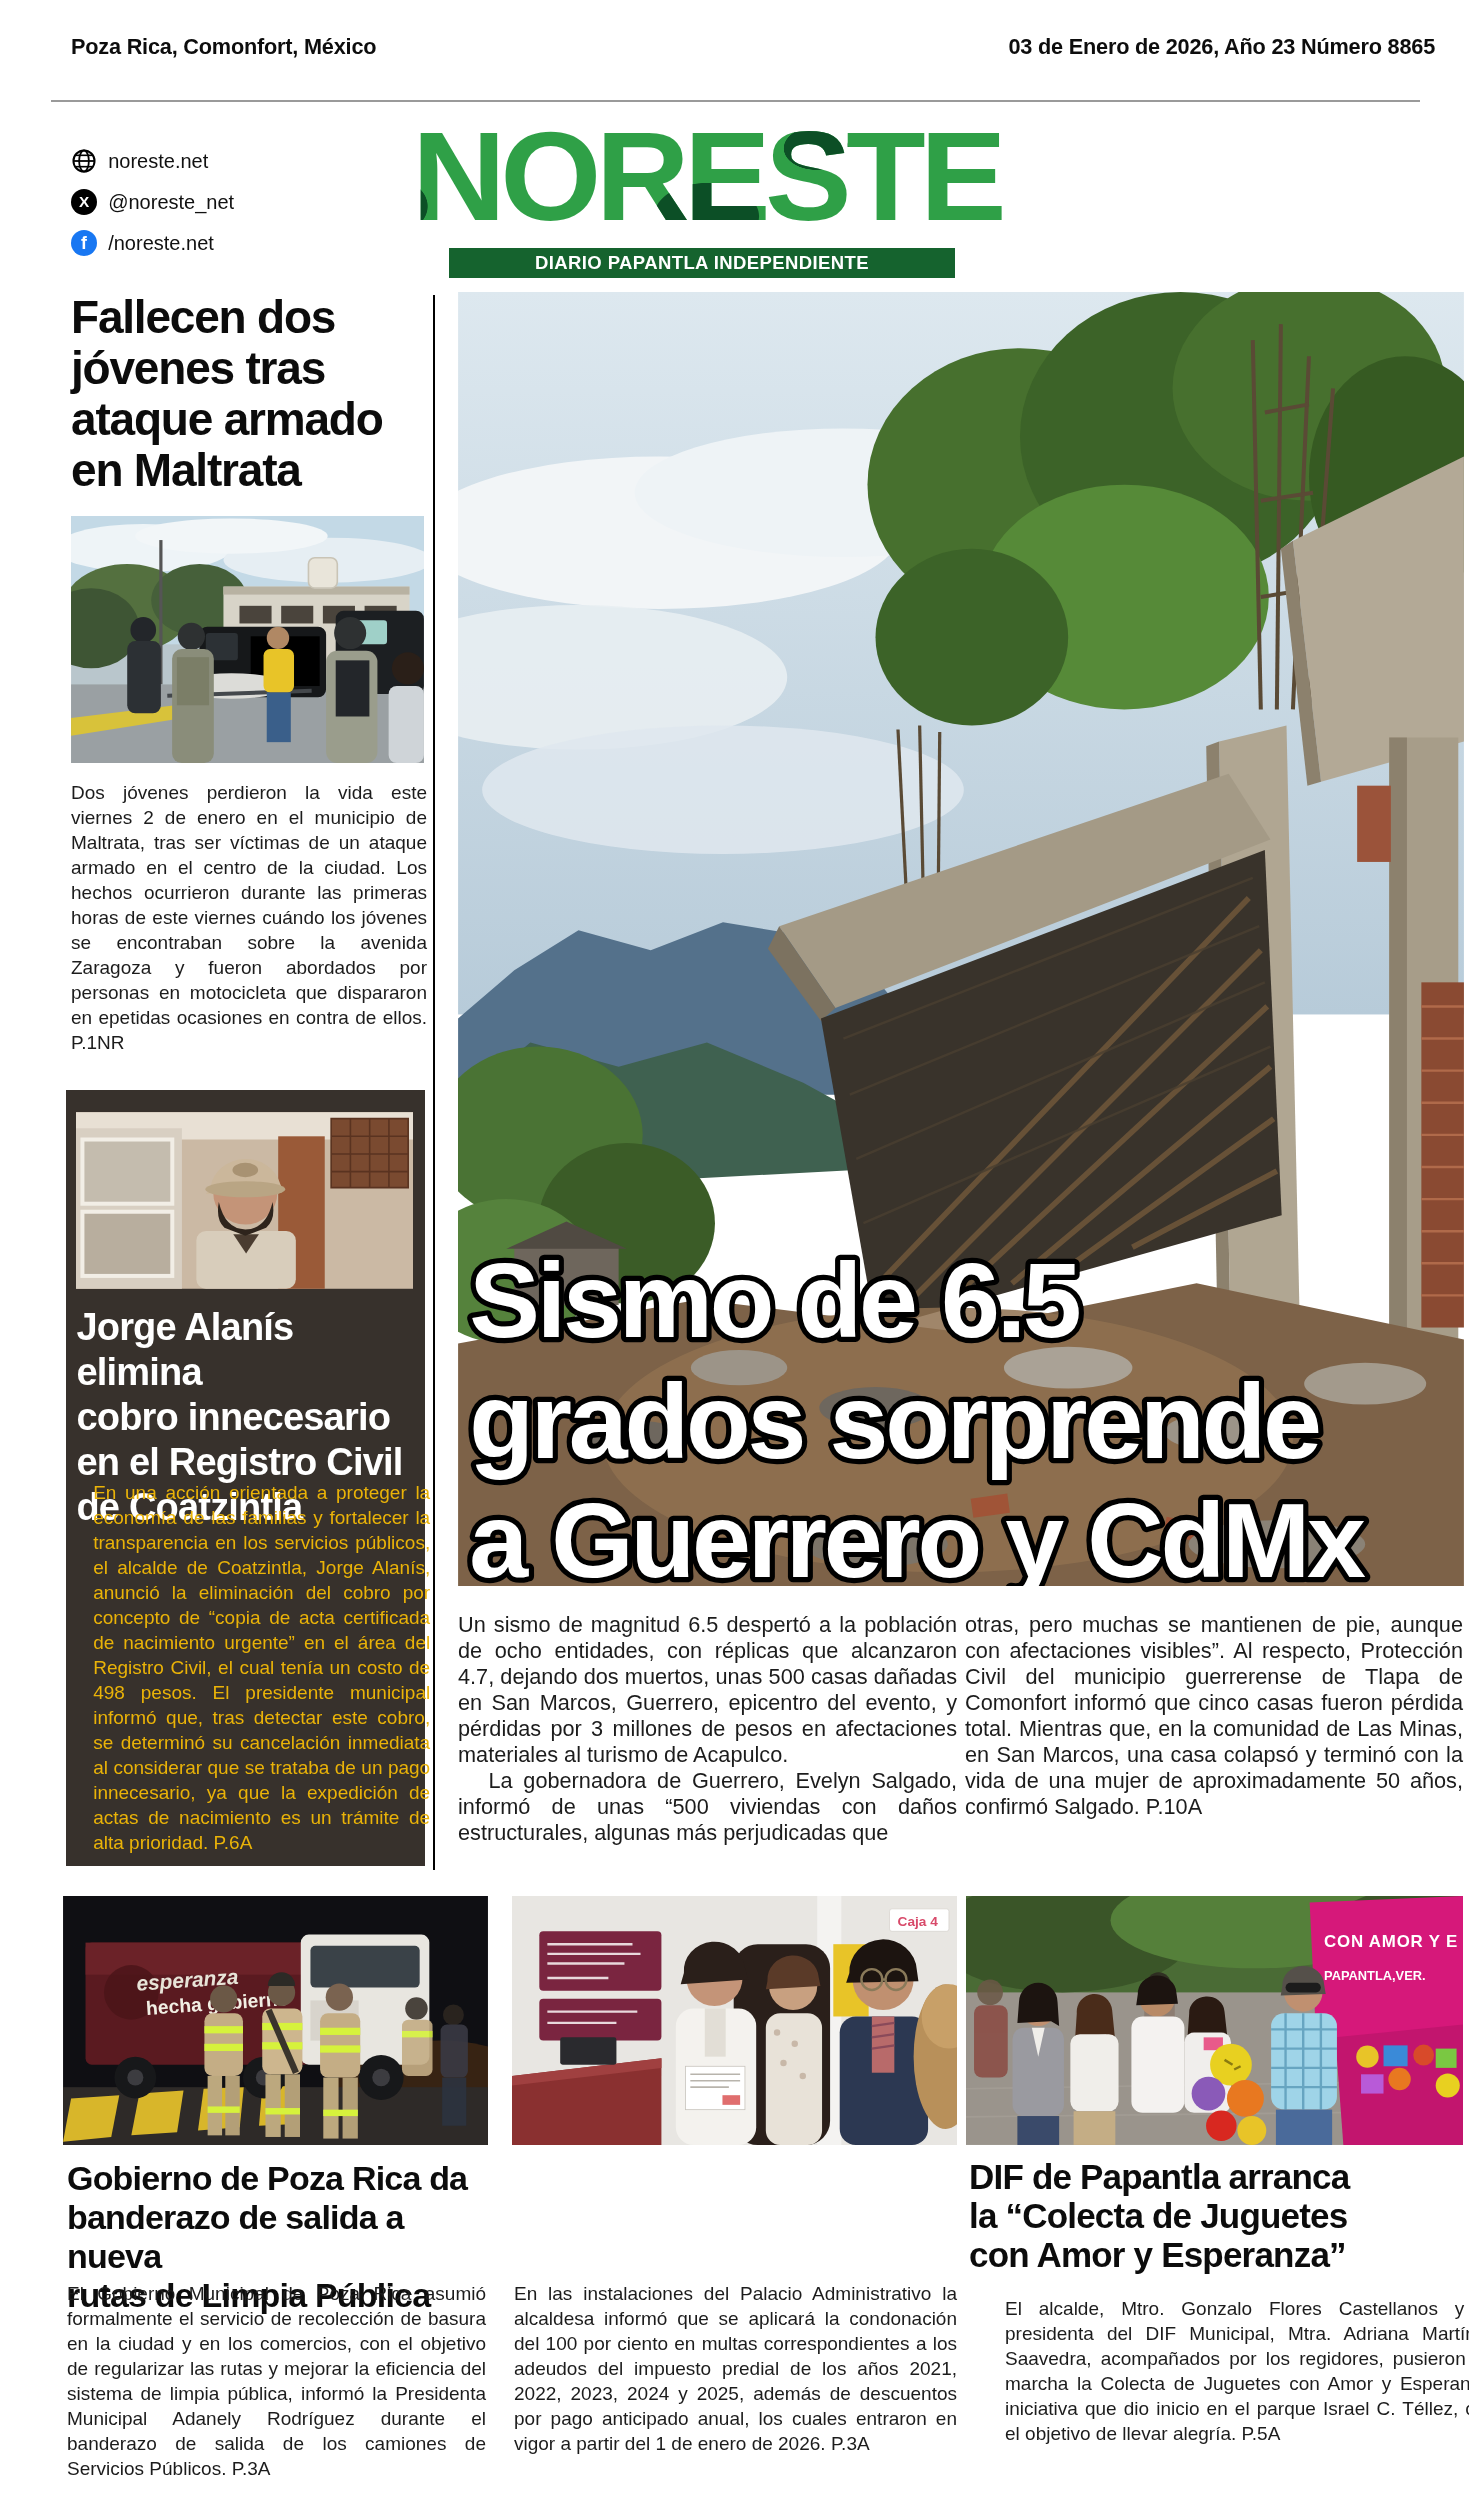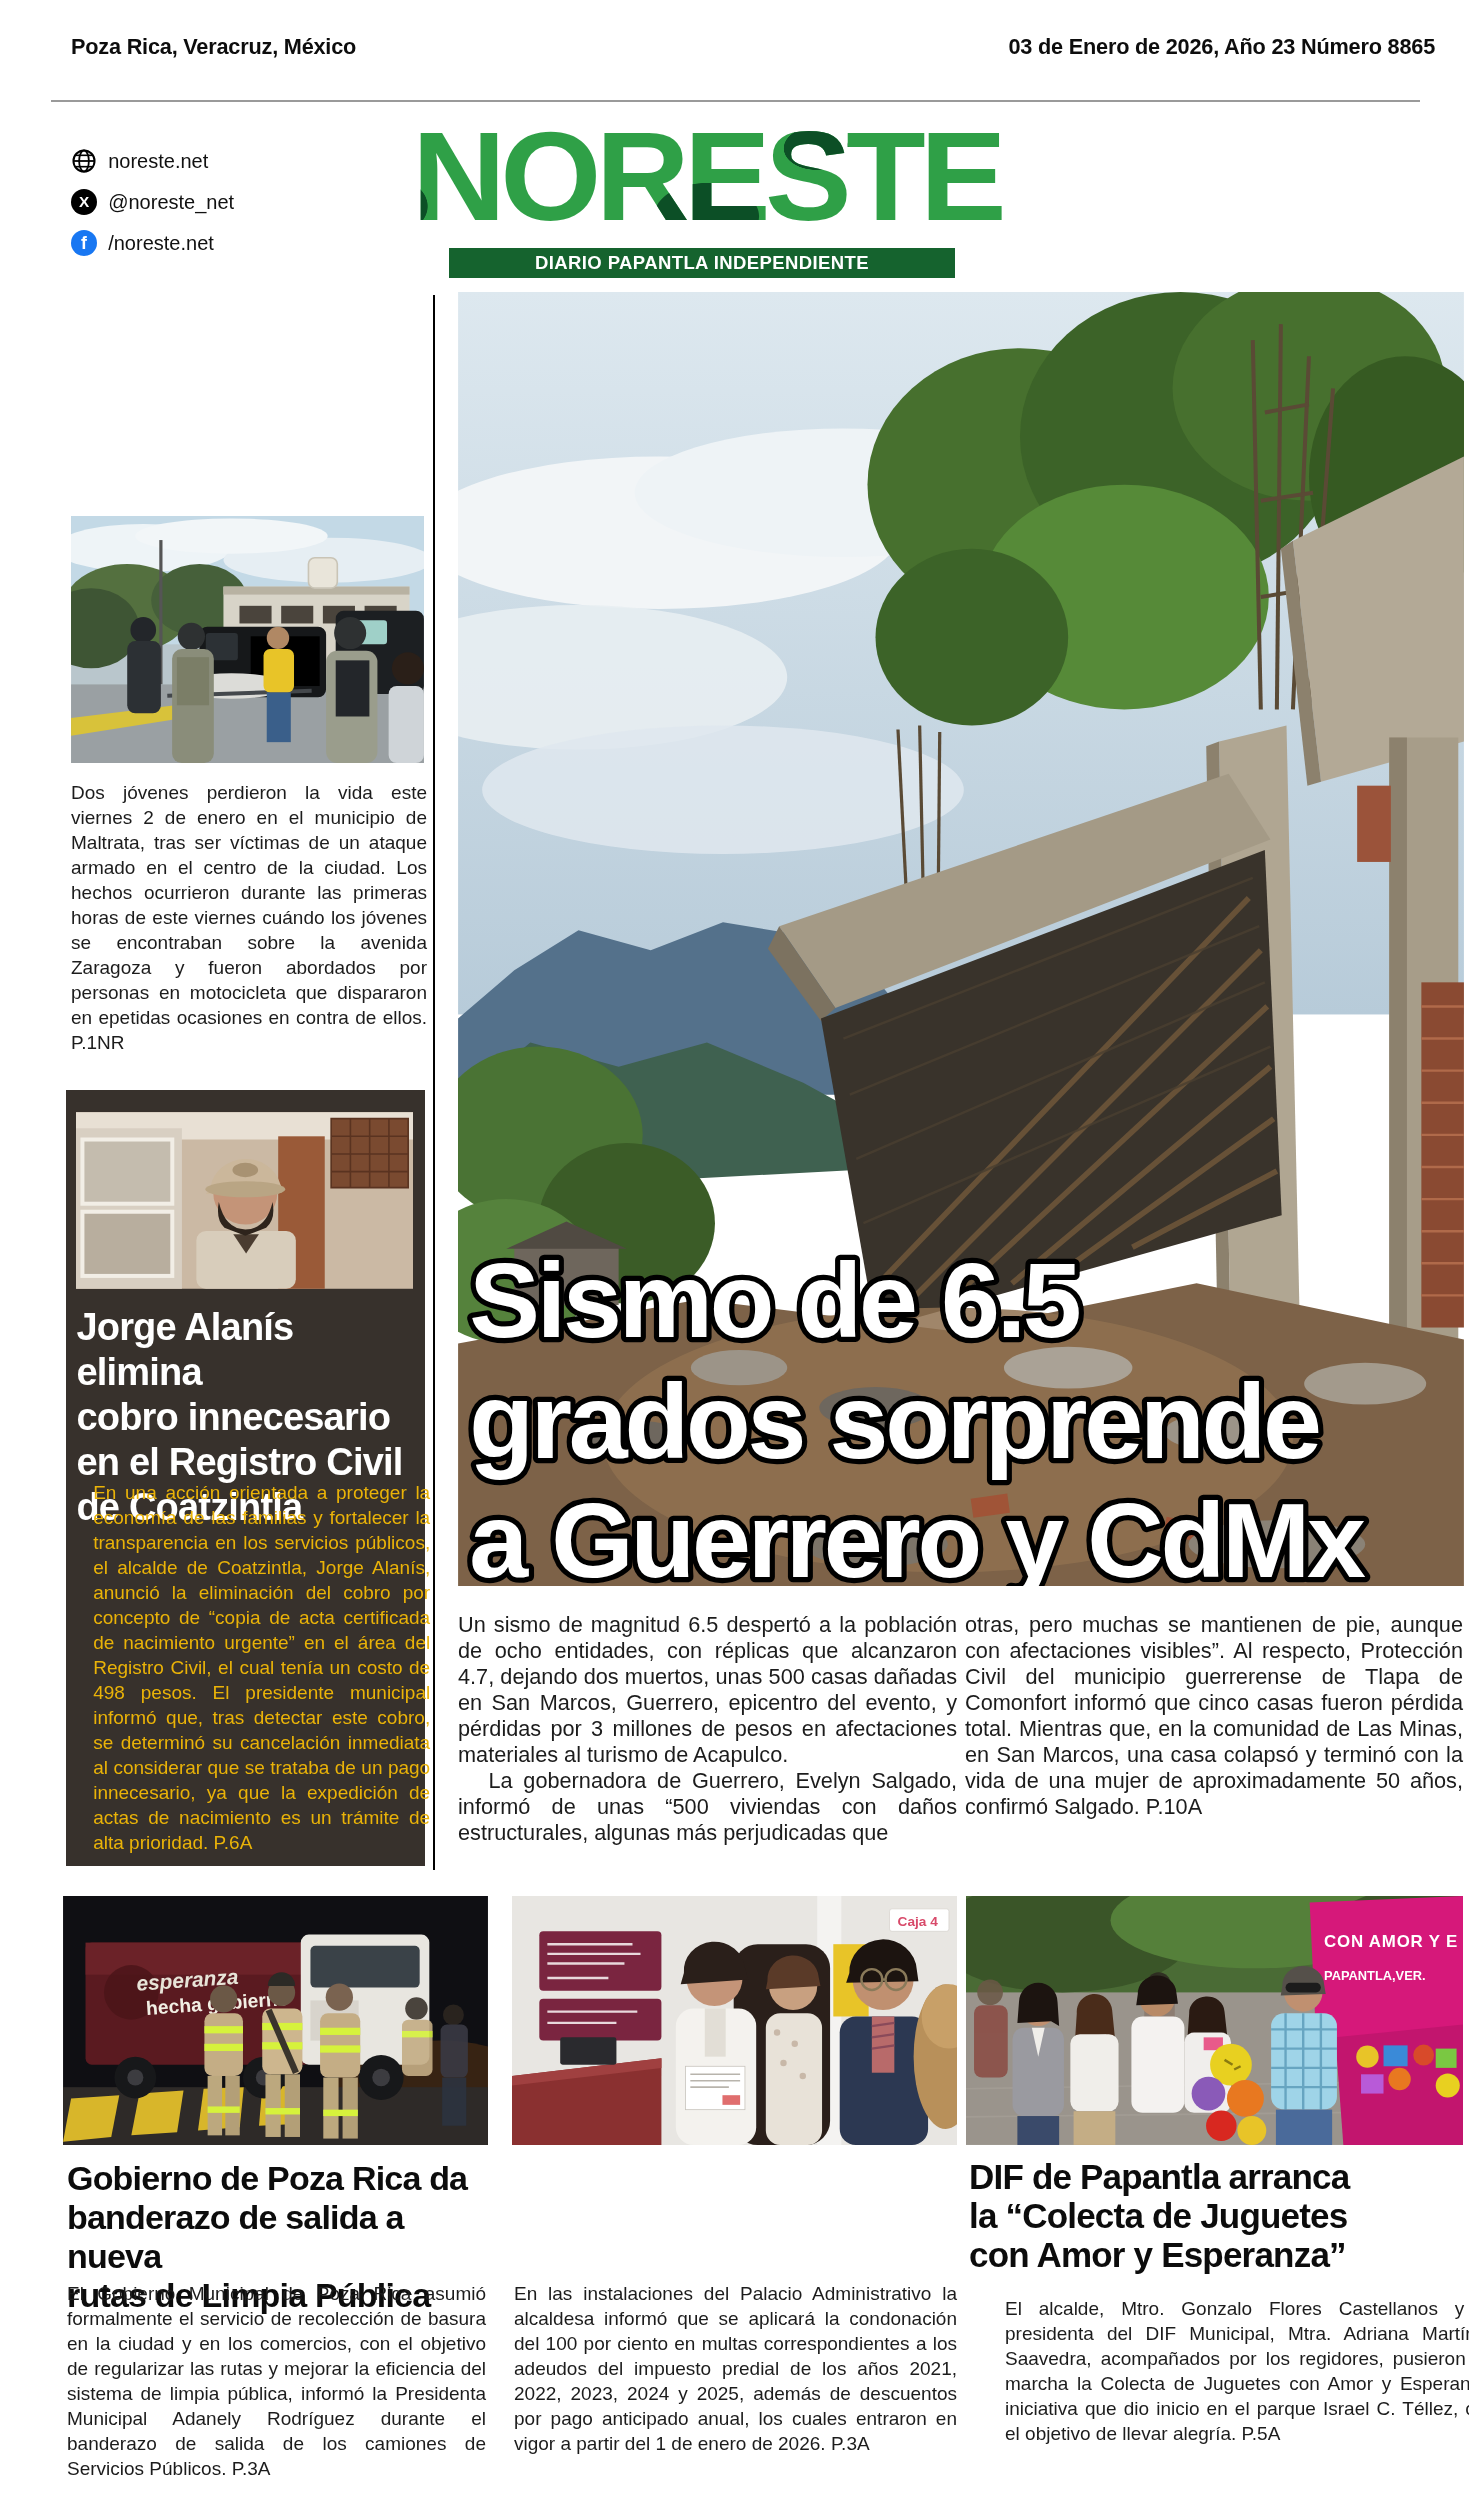--- a/index.html
+++ b/index.html
@@ -35,21 +35,21 @@
   .dark-box{background:#37312c;}
   .dark-box .body-text{color:#eab308;margin-left:16px;}
   .divider-v{width:2.4px;background:#000;}
   svg text{font-family:"Liberation Sans",sans-serif;}
 </style>
 </head>
 <body>
 
 <div id="page">
 
-  <div class="abs meta-line" style="left:71px;top:34px;">Poza Rica, Veracruz, México</div>
+  <div class="abs meta-line" style="left:71px;top:34px;">Poza Rica, Comonfort, México</div>
   <div class="abs meta-line" style="right:35px;top:34px;">03 de Enero de 2026, Año 23 Número 8865</div>
   <div class="abs rule" style="left:51px;top:100px;width:1369px;"></div>
 
   <div class="abs" style="left:71px;top:146px;width:241px;">
     <div class="social-row">
       <span class="icon-badge" style="background:#fff;">
         <svg width="26" height="26" viewBox="0 0 32 32">
             <circle cx="16" cy="16" r="13" fill="none" stroke="#000" stroke-width="2.4"></circle>
             <ellipse cx="16" cy="16" rx="6" ry="13" fill="none" stroke="#000" stroke-width="2.2"></ellipse>
             <line x1="3" y1="16" x2="29" y2="16" stroke="#000" stroke-width="2.2"></line>
@@ -67,20 +67,24 @@
       <span class="icon-badge fb-badge">f</span>
       <span class="social-label">/noreste.net</span>
     </div>
   </div>
 
   <div class="abs logo-text" style="left:315px;top:111px;width:783px;">NORESTE</div>
   <div class="abs tagline-bar" style="left:449px;top:248px;width:506px;height:30px;">DIARIO PAPANTLA INDEPENDIENTE</div>
 
   <div class="abs divider-v" style="left:433px;top:295px;height:1575px;"></div>
 
+  <div class="abs headline hl-xl" style="left:71px;top:292px;width:369px;">Fallecen dos
+jóvenes tras
+ataque armado
+en Maltrata</div>
 
   <svg class="abs" style="left:71px;top:516px;" width="353" height="247" viewBox="0 0 440 308">
     <rect width="440" height="308" fill="#b9c6cc"></rect>
     <rect width="440" height="160" fill="#c3d9e6"></rect>
     <ellipse cx="90" cy="40" rx="110" ry="30" fill="#eef4f7"></ellipse>
     <ellipse cx="320" cy="55" rx="130" ry="28" fill="#e6eef3"></ellipse>
     <ellipse cx="200" cy="25" rx="120" ry="22" fill="#f2f6f8"></ellipse>
     <ellipse cx="70" cy="115" rx="80" ry="55" fill="#54703f"></ellipse>
     <ellipse cx="160" cy="105" rx="60" ry="45" fill="#46603a"></ellipse>
     <ellipse cx="25" cy="140" rx="60" ry="50" fill="#3e5534"></ellipse>

